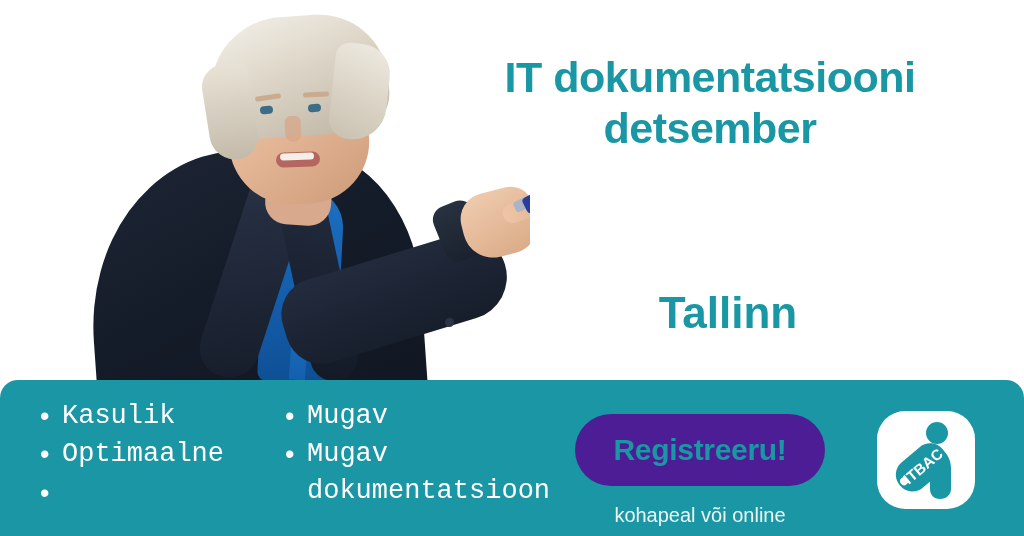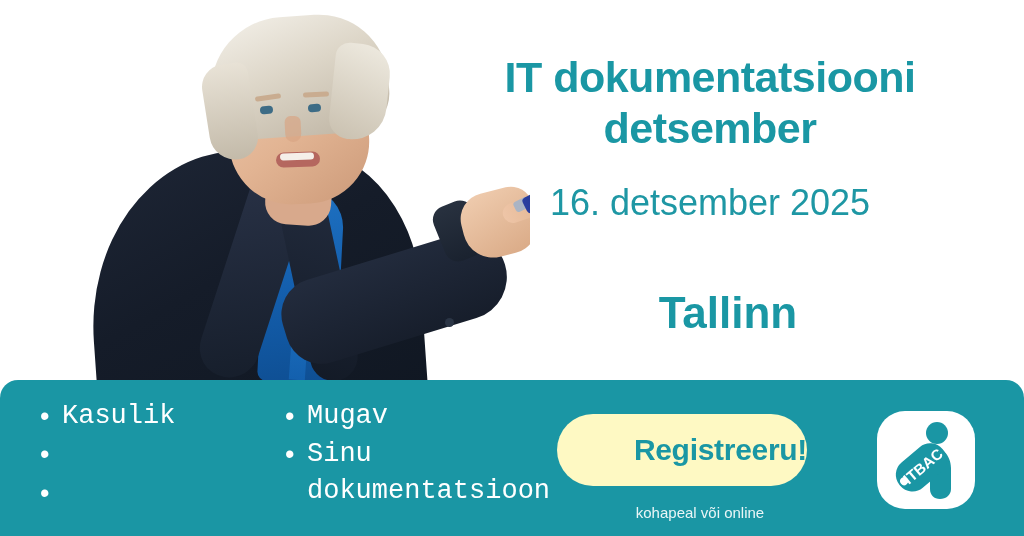--- a/index.html
+++ b/index.html
@@ -316,47 +316,47 @@
     width: 18px;
     margin-right: 4px;
     text-align: left;
     font-size: 27px;
     line-height: 1.35;
   }
   .bullet .btxt { flex: 1 1 auto; font-family: Liberation Mono, monospace; }
 
   .cta {
     position: absolute;
-    left: 557px;
+    left: 575px;
     top: 414px;
     width: 250px;
     height: 72px;
-    background: #fef9c3;
+    background: #4c1d95;
     border-radius: 36px;
     display: flex;
     align-items: center;
-    justify-content: flex-end;
+    justify-content: center;
     border: none;
     padding: 0;
     cursor: pointer;
   }
   .cta-label {
     color: #1a97a4;
     font-size: 30px;
     font-weight: bold;
     letter-spacing: -0.3px;
   }
   .subnote {
     position: absolute;
     left: 575px;
     top: 504px;
     width: 250px;
     text-align: center;
     color: #eaf6f7;
-    font-size: 15px;
+    font-size: 20px;
   }
 
   
   .logo {
     position: absolute;
     left: 877px;
     top: 411px;
     width: 98px;
     height: 98px;
   }
@@ -393,47 +393,47 @@
     <div class="ph-finger"></div>
     <div class="ph-pen-tip"></div>
     <div class="ph-pen"></div>
   </div>
 
   <div class="headline">
     <div>IT dokumentatsiooni</div>
     <div>detsember</div>
   </div>
 
-  <div class="date">16. detsember 2025</div>
 
   <div class="city">Tallinn</div>
 
   <div class="band"></div>
 
   <div class="bullets">
     <div class="bcol left">
       <div class="bullet">
         <span class="dot">•</span>
         <span class="btxt">Kasulik</span>
       </div>
       <div class="bullet">
         <span class="dot">•</span>
+        <span class="btxt">Optimaalne</span>
       </div>
       <div class="bullet">
         <span class="dot">•</span>
       </div>
     </div>
     <div class="bcol right">
       <div class="bullet">
         <span class="dot">•</span>
         <span class="btxt">Mugav</span>
       </div>
       <div class="bullet">
         <span class="dot">•</span>
-        <span class="btxt">Sinu dokumentatsioon</span>
+        <span class="btxt">Mugav dokumentatsioon</span>
       </div>
     </div>
   </div>
 
   <button class="cta">
     <span class="cta-label">Registreeru!</span>
   </button>
   <div class="subnote">kohapeal või online</div>
 
   <div class="logo">

